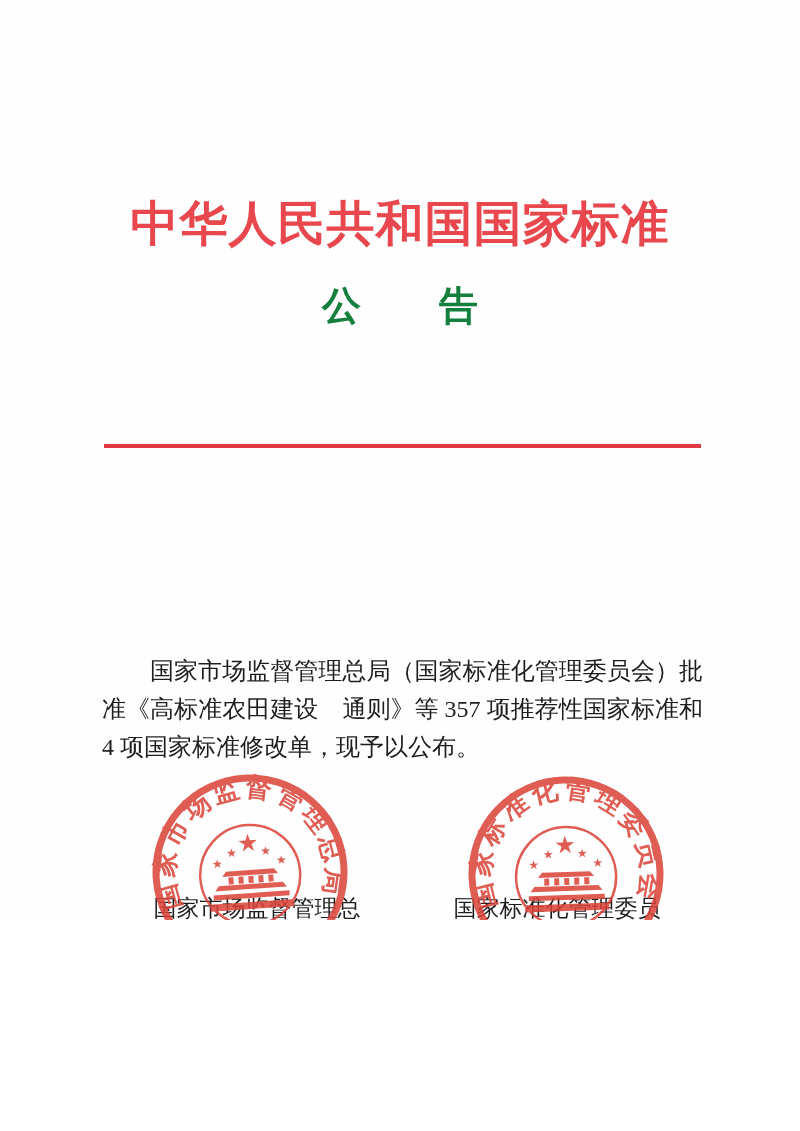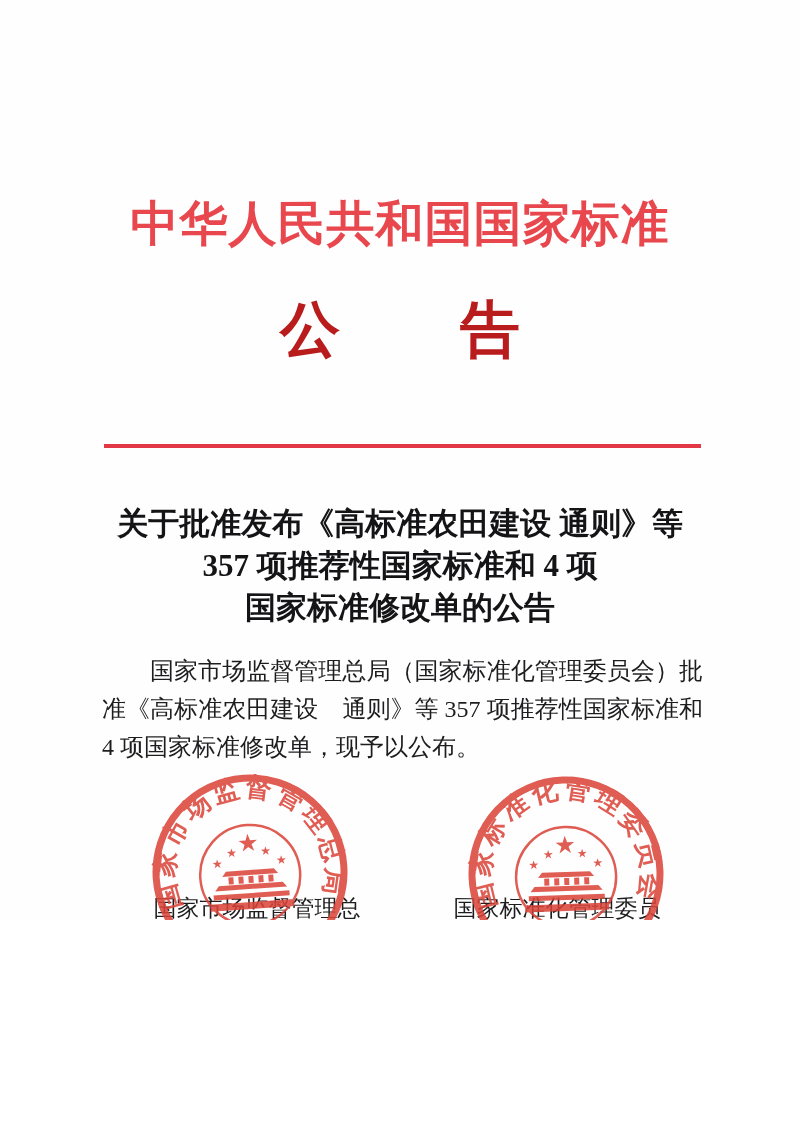--- a/index.html
+++ b/index.html
@@ -11,24 +11,24 @@
     font-family:"Liberation Serif","DejaVu Serif",serif;
     color:#1d1d1f;
   }
   .masthead-title{
     position:absolute;top:192px;left:0;width:100%;
     text-align:center;
     font-size:48px;font-weight:bold;letter-spacing:1px;
     color:#e8474e;
   }
   .masthead-subtitle{
-    position:absolute;top:290px;left:0;width:100%;
+    position:absolute;top:279px;left:0;width:100%;
     text-align:center;
-    font-size:60px;font-weight:bold;
-    color:#b91c1c;
+    font-size:39px;font-weight:bold;
+    color:#15803d;
   }
   .issue-number{
     position:absolute;top:396px;left:0;width:100%;
     text-align:center;
     font-size:22px;color:#242426;
   }
   .red-rule{
     position:absolute;top:444px;left:104px;width:597px;height:4px;
     background:#e23744;
   }
@@ -84,25 +84,20 @@
 
 <div class="page">
 
   <div class="masthead-title">中华人民共和国国家标准</div>
 
   <div class="masthead-subtitle">公　　告</div>
 
 
   <div class="red-rule"></div>
 
-  <div class="doc-title">
-    <div>关于批准发布《高标准农田建设 通则》等</div>
-    <div>357 项推荐性国家标准和 4 项</div>
-    <div>国家标准修改单的公告</div>
-  </div>
 
   <p class="body-text">国家市场监督管理总局（国家标准化管理委员会）批准《高标准农田建设　通则》等 357 项推荐性国家标准和 4 项国家标准修改单，现予以公布。</p>
 
   <div class="agency-name agency-left">国家市场监督管理总局</div>
 
   <div class="agency-name agency-right">国家标准化管理委员会</div>
 
   <div class="sign-date">2022 年 3 月 9 日</div>
 
   <div class="seal seal-left">

